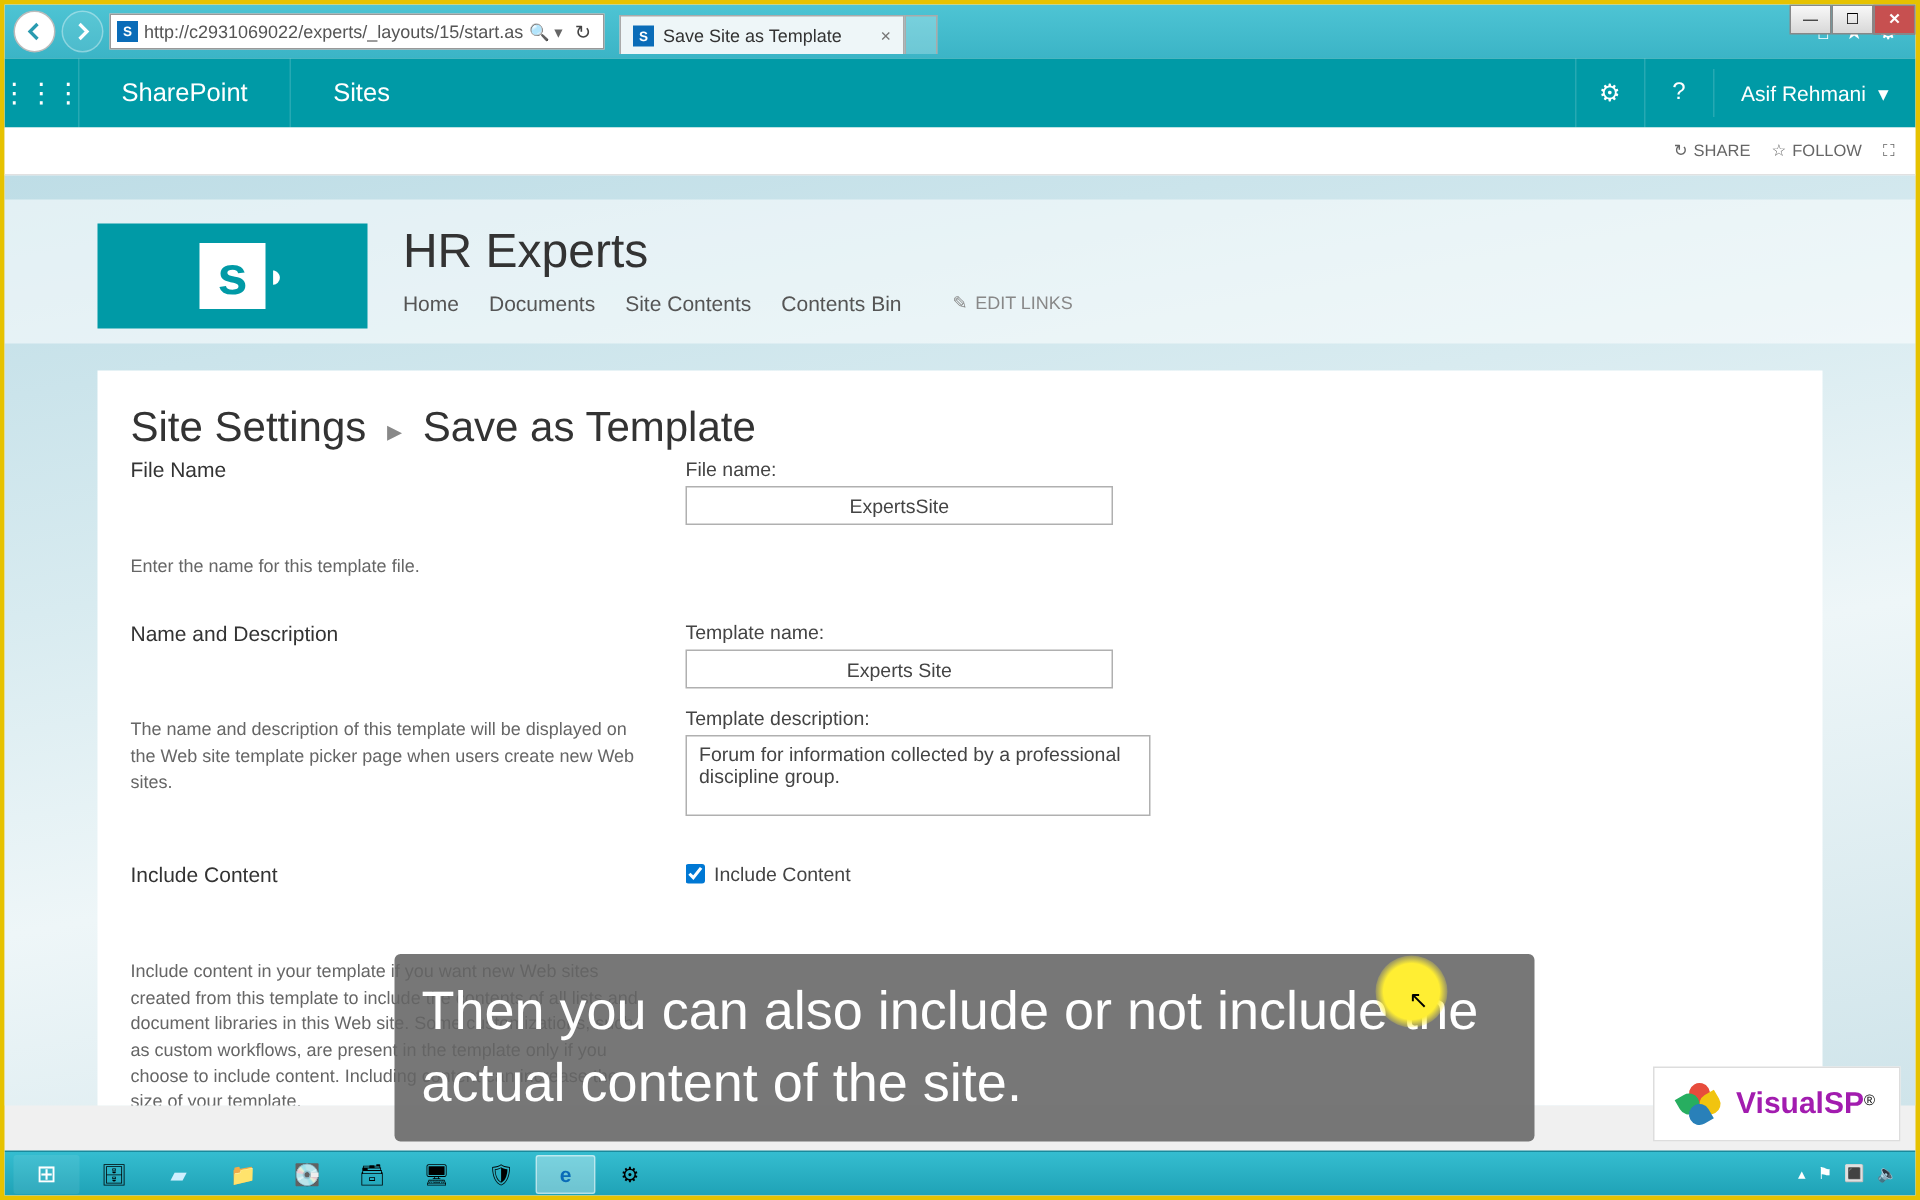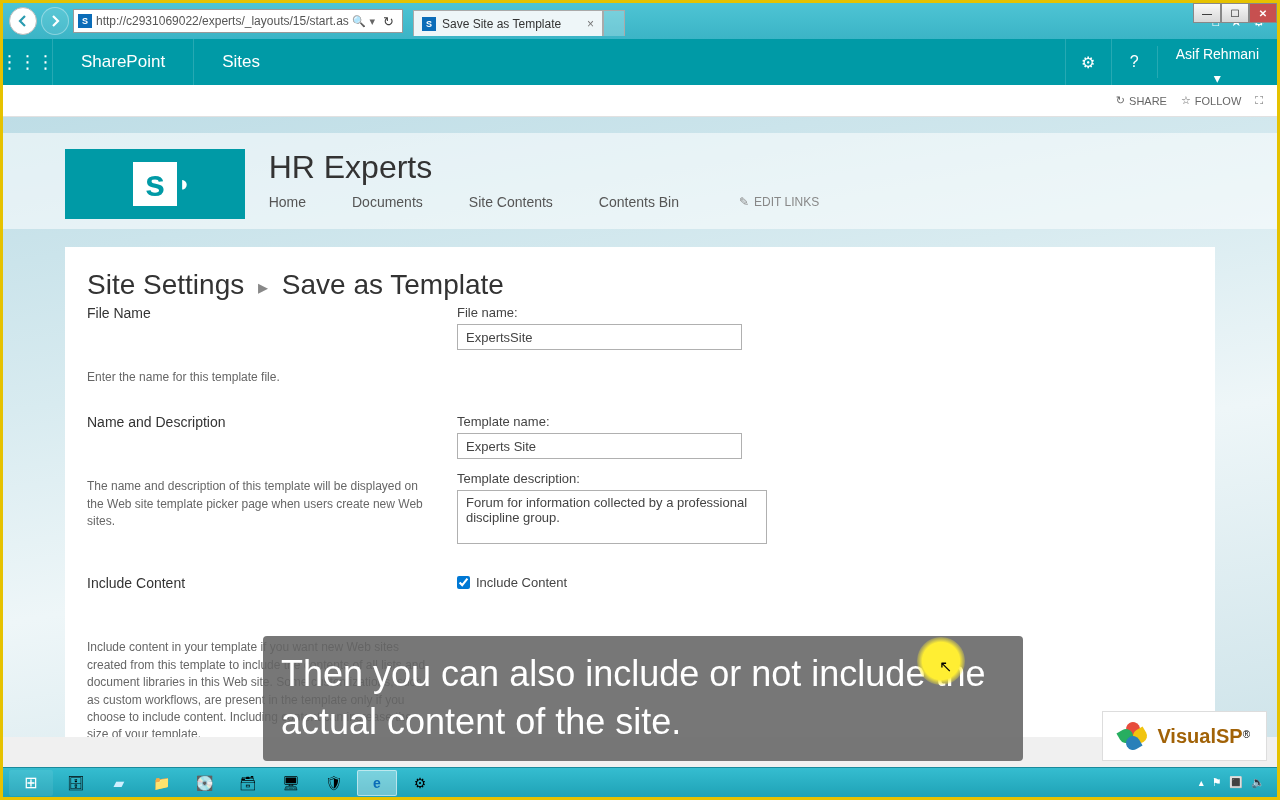--- a/index.html
+++ b/index.html
@@ -26,61 +26,61 @@
 .ie-tab.new { min-width: 22px; width: 22px; background: rgba(255,255,255,0.25); border-bottom: none; justify-content: center; }
 .ie-icons { margin-left: auto; display: flex; gap: 10px; color: #fff; font-size: 14px; padding-right: 6px; }
 
 
 .suite-bar { background: #009aa6; height: 46px; display: flex; align-items: center; color: #fff; }
 .waffle { width: 50px; height: 46px; display: flex; align-items: center; justify-content: center; font-size: 18px; border-right: 1px solid rgba(255,255,255,0.15); cursor: pointer; }
 .suite-brand { padding: 0 28px; font-size: 17px; border-right: 1px solid rgba(255,255,255,0.15); height: 46px; display: flex; align-items: center; }
 .suite-site { padding: 0 28px; font-size: 17px; }
 .suite-right { margin-left: auto; display: flex; align-items: center; height: 46px; }
 .suite-icon { width: 46px; height: 46px; display: flex; align-items: center; justify-content: center; border-left: 1px solid rgba(255,255,255,0.15); font-size: 16px; cursor: pointer; }
-.suite-user { padding: 0 18px; border-left: 1px solid rgba(255,255,255,0.15); height: 32px; display: flex; align-items: center; gap: 8px; font-size: 14px; cursor: pointer; flex-direction: column; }
+.suite-user { padding: 0 18px; border-left: 1px solid rgba(255,255,255,0.15); height: 32px; display: flex; align-items: center; gap: 8px; font-size: 14px; cursor: pointer; }
 
 
 .action-bar { background: #fff; height: 32px; display: flex; align-items: center; justify-content: flex-end; gap: 14px; padding: 0 14px; font-size: 11px; color: #666; border-bottom: 1px solid #e1e1e1; }
 .action-link { display: flex; align-items: center; gap: 4px; cursor: pointer; }
 
 
 .page-wrap { background: linear-gradient(170deg,#bedde6 0%,#d8ebf0 35%,#eef6f8 60%,#cfe4ea 100%); height: 620px; padding-top: 16px; overflow: hidden; position: relative; }
 .header-band { background: rgba(255,255,255,0.55); margin-bottom: 18px; padding: 16px 0 10px 62px; }
 .site-logo-tile { width: 180px; height: 70px; background: #009aa6; display: inline-flex; align-items: center; justify-content: center; vertical-align: top; }
 .logo-s-box { background: #fff; color: #009aa6; font-weight: bold; font-size: 36px; width: 44px; height: 44px; display: flex; align-items: center; justify-content: center; position: relative; }
 .logo-s-box::after { content: "◗"; position: absolute; right: -14px; color: #fff; font-size: 22px; }
 .site-meta { display: inline-block; vertical-align: top; margin-left: 20px; }
 .site-title { font-size: 32px; font-weight: 300; color: #333; }
-.nav-row { margin-top: 8px; display: flex; gap: 46px; font-size: 14px; color: #555; align-items: center; }
+.nav-row { margin-top: 8px; display: flex; gap: 20px; font-size: 14px; color: #555; align-items: center; }
 .nav-row a { color: #555; cursor: pointer; }
 .edit-links { color: #888; font-size: 12px; display: flex; align-items: center; gap: 5px; margin-left: 14px; }
 
 
 .content-card { background: #fff; margin: 0 62px; padding: 22px 0 80px 22px; min-height: 500px; }
 .crumb { font-size: 28px; font-weight: 400; color: #333; margin-bottom: 4px; }
 .crumb .sep { margin: 0 6px; color: #888; font-size: 20px; }
 .form-row { display: flex; margin-bottom: 28px; }
 .form-left { width: 370px; padding-right: 30px; }
 .form-left h4 { font-size: 14px; font-weight: 400; color: #333; margin-bottom: 6px; }
 .form-left p { font-size: 12px; color: #666; line-height: 1.45; margin-top: 48px; }
 .form-right label { display: block; font-size: 13px; color: #444; margin-bottom: 4px; }
-.text-input { width: 285px; height: 26px; border: 1px solid #b0b0b0; padding: 2px 8px; font-size: 13px; color: #444; font-family: inherit; }
+.text-input { width: 285px; height: 26px; border: 1px solid #b0b0b0; padding: 2px 8px; font-size: 13px; color: #444; font-family: inherit; text-align: center; }
 .textarea-input { width: 310px; height: 54px; border: 1px solid #b0b0b0; padding: 4px 8px; font-size: 13px; color: #444; font-family: inherit; resize: none; }
 .field-gap { height: 12px; }
 .checkbox-row { display: flex; align-items: center; gap: 6px; font-size: 13px; color: #444; }
 .checkbox-row input { accent-color: #0078d4; }
 
 
 .caption-box { position: absolute; left: 260px; bottom: 36px; width: 760px; background: rgba(100,100,100,0.88); color: #fff; font-size: 36px; padding: 14px 18px; border-radius: 4px; line-height: 1.35; z-index: 40; }
 
 
 .visualsp { position: absolute; right: 10px; bottom: 36px; background: #fff; border: 1px solid #ddd; padding: 10px 16px; display: flex; align-items: center; gap: 10px; z-index: 50; }
 .visualsp-logo { width: 28px; height: 28px; position: relative; }
 .vsp-petal { position: absolute; width: 14px; height: 14px; border-radius: 50% 50% 50% 0; }
-.visualsp-text { font-size: 20px; font-weight: 600; color: #a16207; }
+.visualsp-text { font-size: 20px; font-weight: 600; color: #a21caf; }
 .reg { font-size: 10px; vertical-align: super; }
 
 
 .cursor-spot { position: absolute; width: 48px; height: 48px; border-radius: 50%; background: radial-gradient(circle,#ffee33 0%,#ffee33 55%,rgba(255,238,51,0) 75%); z-index: 60; }
 .cursor-arrow { position: absolute; font-size: 16px; color: #000; }
 
 
 .taskbar { position: absolute; bottom: 0; left: 0; right: 0; height: 30px; background: linear-gradient(#35bdd0,#1fa2b6); display: flex; align-items: center; padding: 0 6px; gap: 3px; border-top: 1px solid #1a8a9c; }
 .task-btn { width: 40px; height: 26px; display: flex; align-items: center; justify-content: center; border-radius: 2px; cursor: pointer; }
 .task-btn.start { width: 44px; color: #fff; font-size: 16px; background: rgba(255,255,255,0.08); }

